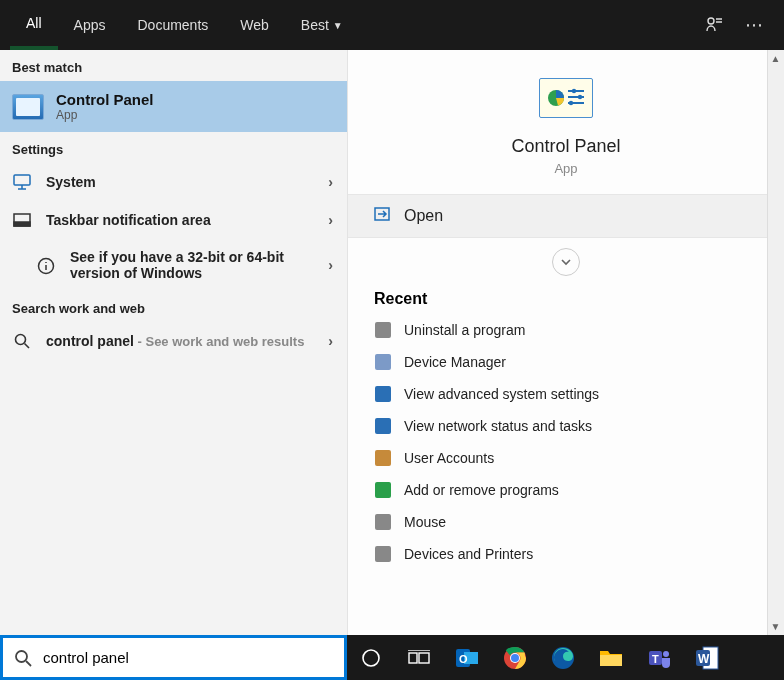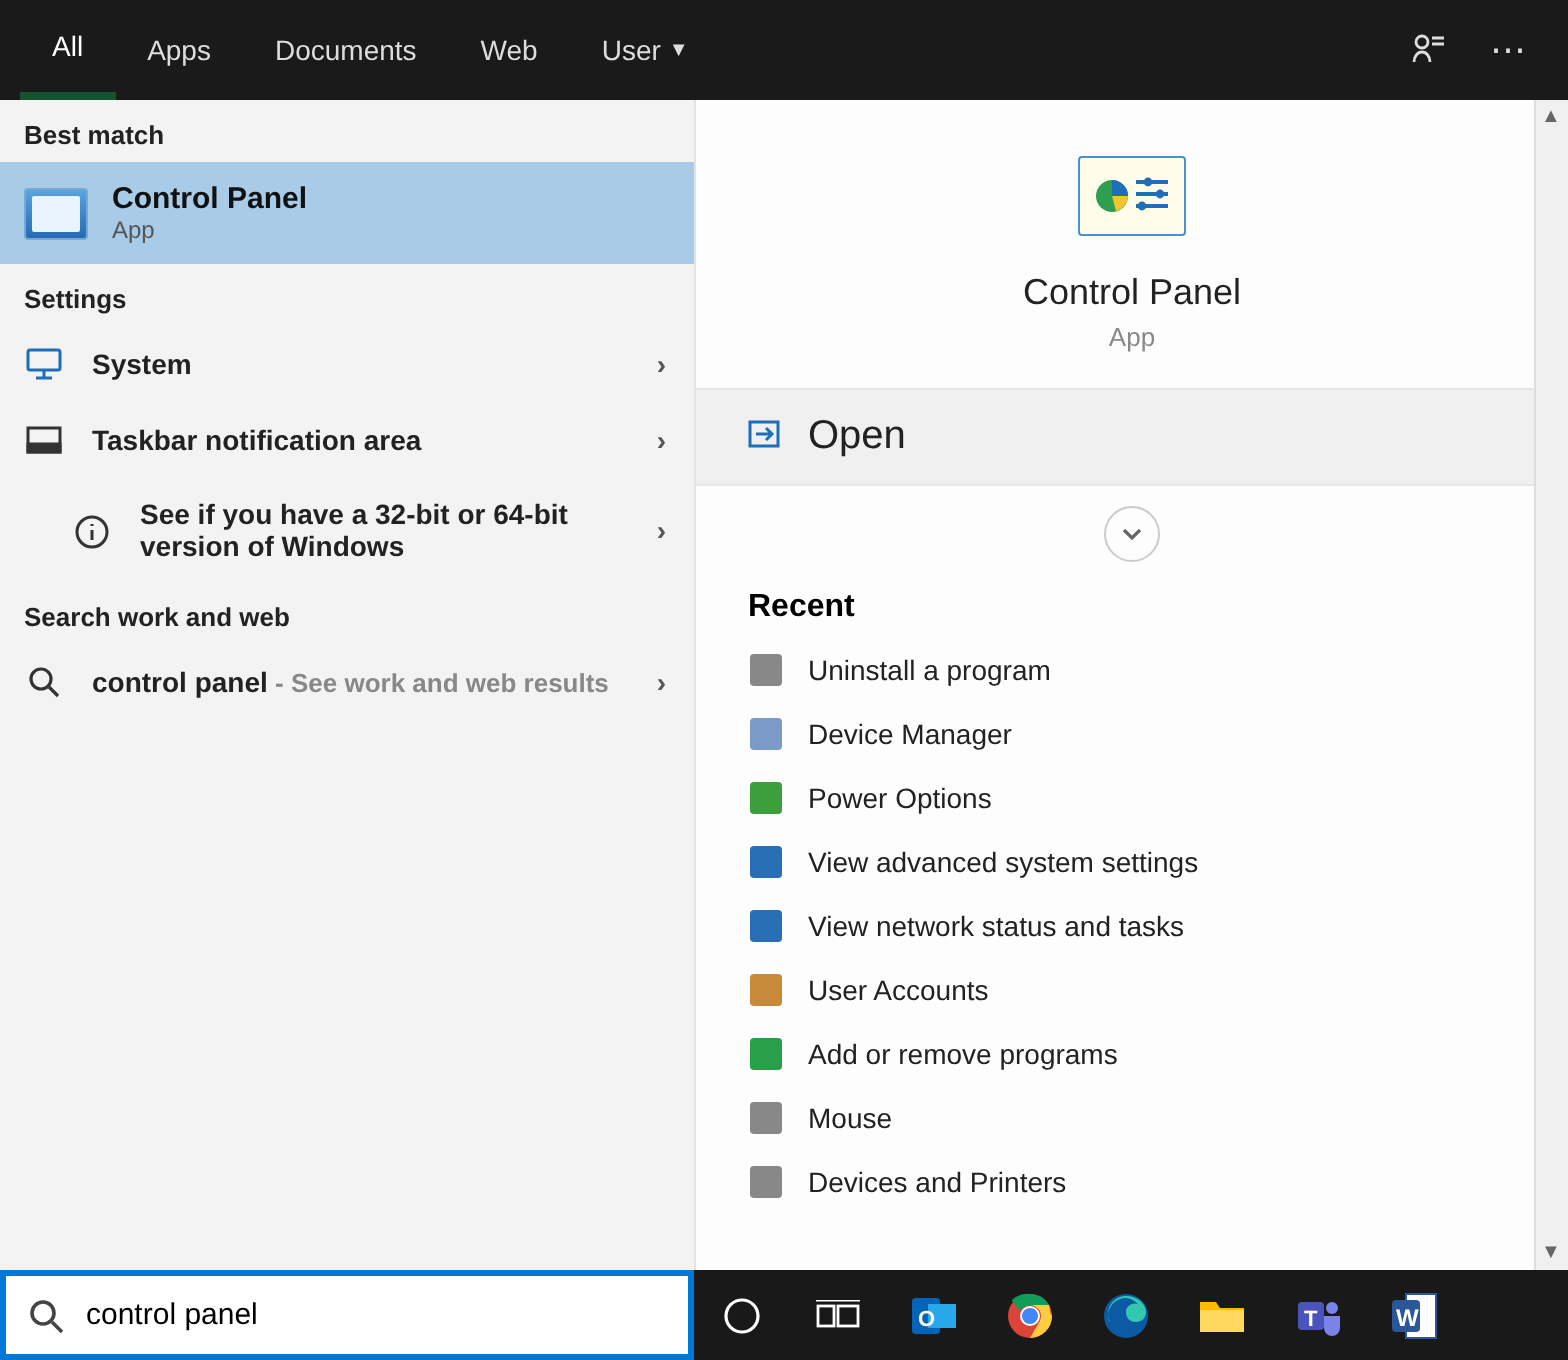--- a/index.html
+++ b/index.html
@@ -32,21 +32,21 @@
   .row .sub { color: #888; font-size: 13px; margin-top: 36px; }
   .row.two-line { align-items: center; padding-left: 36px; }
 
   
   .preview-top { text-align: center; padding: 28px 20px 18px; }
   .preview-icon { width: 54px; height: 40px; margin: 0 auto 18px; border: 1px solid #4a8fd0; background:#fffde9; border-radius:2px; position:relative; display:flex; align-items:center; justify-content:center; }
   .preview-icon svg { display:block; }
   .preview-title { font-size: 18px; color: #222; margin-bottom: 4px; }
   .preview-type { font-size: 13px; color: #888; }
 
-  .action-row { display: flex; align-items: center; padding: 12px 26px; font-size: 20px; color: #222; border-top: 1px solid #e6e6e6; border-bottom: 1px solid #e6e6e6; cursor: pointer; background:#f0f0f0; }
+  .action-row { display: flex; align-items: center; padding: 12px 26px; font-size: 16px; color: #222; border-top: 1px solid #e6e6e6; border-bottom: 1px solid #e6e6e6; cursor: pointer; background:#f0f0f0; }
   .action-row .aicon { width: 18px; margin-right: 12px; color:#0a63b5; }
 
   .expand-btn { width: 28px; height: 28px; border: 1px solid #ccc; border-radius: 50%; display:flex; align-items:center; justify-content:center; margin: 10px auto; color:#555; cursor:pointer; }
 
   .recent-hdr { font-size: 16px; font-weight: 600; padding: 4px 26px 6px; }
   .recent-item { display: flex; align-items: center; padding: 7px 26px; font-size: 14px; color: #222; cursor: pointer; }
   .recent-item .ri-icon { width: 18px; height: 18px; margin-right: 12px; display:flex;align-items:center;justify-content:center; }
 
   .scroll-track { position:absolute; right:0; top:0; bottom:0; width:17px; background:#f0f0f0; border-left:1px solid #ddd; }
   .scroll-arrow { position:absolute; right:0; width:17px; height:17px; display:flex; align-items:center; justify-content:center; color:#666; font-size:10px; cursor:pointer; }
@@ -67,21 +67,21 @@
 </style>
 </head>
 <body>
 
 <div class="tabbar">
   <div class="tab active">All</div>
   <div class="tab">Apps</div>
   <div class="tab">Documents</div>
   <div class="tab">Web</div>
   <div class="tab">
-    <span>User</span>
+    <span>Best</span>
     <span class="more-caret">▼</span>
   </div>
   <div class="spacer"></div>
   <div class="icon-btn">
     <svg width="20" height="20" viewBox="0 0 20 20" fill="none" stroke="#ddd" stroke-width="1.4">
         <circle cx="7" cy="6" r="3"></circle>
         <path d="M3 16c0-3 2-5 4-5s4 2 4 5"></path>
         <path d="M12 4l6 0M12 7l6 0"></path>
       </svg>
   </div>
@@ -195,26 +195,20 @@
           <span>Uninstall a program</span>
         </div>
         <div class="recent-item">
           <span class="ri-icon">
             <span class="sq" style="background: rgb(124, 154, 199);"></span>
           </span>
           <span>Device Manager</span>
         </div>
         <div class="recent-item">
           <span class="ri-icon">
-            <span class="sq" style="background: rgb(60, 159, 60);"></span>
-          </span>
-          <span>Power Options</span>
-        </div>
-        <div class="recent-item">
-          <span class="ri-icon">
             <span class="sq" style="background: rgb(42, 111, 181);"></span>
           </span>
           <span>View advanced system settings</span>
         </div>
         <div class="recent-item">
           <span class="ri-icon">
             <span class="sq" style="background: rgb(42, 111, 181);"></span>
           </span>
           <span>View network status and tasks</span>
         </div>

